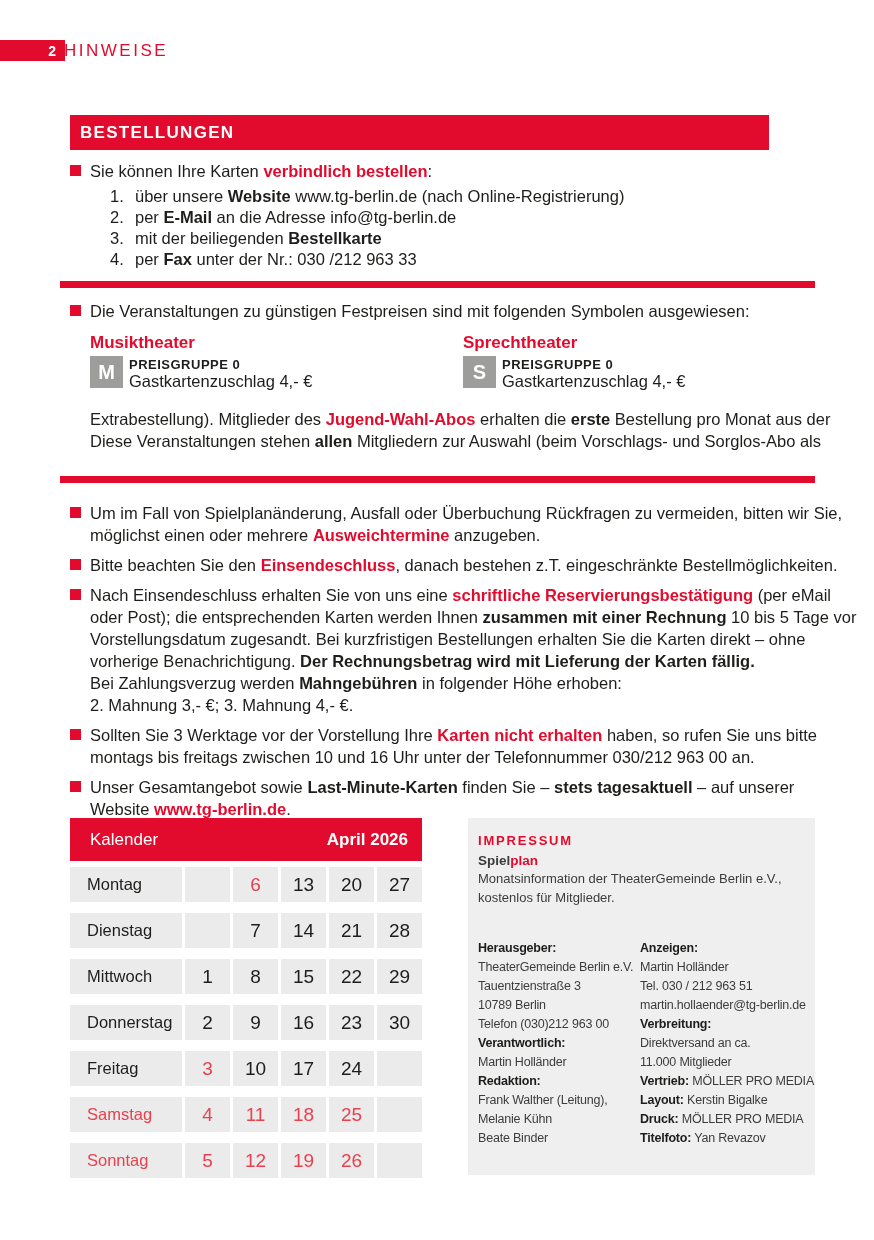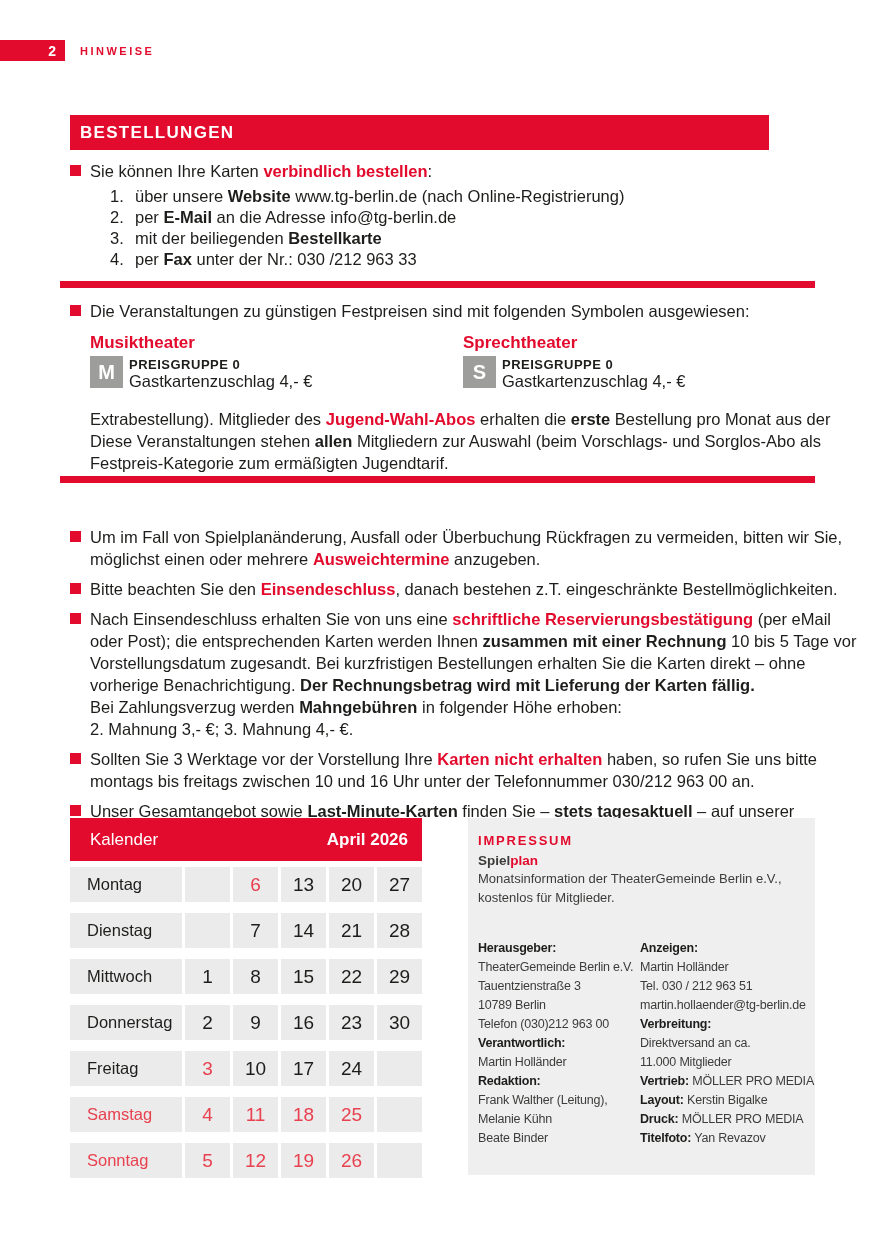--- a/index.html
+++ b/index.html
@@ -17,22 +17,22 @@
     width:874px;height:1240px;position:relative;overflow:hidden;
     font-family:"Liberation Sans",sans-serif;color:var(--ink);
   }
   .b{font-weight:bold}
   .r{color:var(--red)}
   .line{white-space:nowrap}
 
   
   .page-tab{position:absolute;left:0;top:40px;width:65px;height:21px;background:var(--red);
     color:#fff;font-weight:bold;font-size:14px;display:flex;align-items:center;justify-content:flex-end;padding-right:9px}
-  .section-heading{position:absolute;left:80px;top:40px;height:21px;display:flex;align-items:center;
-    color:var(--red);font-weight:bold;font-size:11px;letter-spacing:2.5px}
+  .section-heading{position:absolute;left:64px;top:40px;height:21px;display:flex;align-items:center;
+    color:var(--red);font-weight:normal;font-size:17px;letter-spacing:2.5px}
 
   
   .title-bar{position:absolute;left:70px;top:115px;width:699px;height:35px;background:var(--red);
     color:#fff;font-weight:bold;font-size:17px;letter-spacing:1.3px;display:flex;align-items:center;padding-left:10px}
 
   .group{position:absolute;left:70px;width:748px;font-size:16.5px;line-height:22px}
   .bullet{position:relative;padding-left:20px;margin-bottom:8px}
   .bsq{position:absolute;left:0;top:5px;width:11px;height:11px;background:var(--red)}
 
   .g-intro{top:160px}
@@ -49,21 +49,21 @@
   .sym-col1{width:373px}
   .sym-title{color:var(--red);font-weight:bold;font-size:17px;line-height:20px}
   .sym-badge-row{display:flex;margin-top:3px}
   .badge{width:33px;height:32px;background:var(--badge);color:#fff;font-weight:bold;font-size:20px;
     display:flex;align-items:center;justify-content:center;flex:0 0 auto}
   .sym-texts{margin-left:6px}
   .pricegroup{font-size:13px;font-weight:bold;letter-spacing:.5px;line-height:15px;margin-top:1px}
   .surcharge{font-size:16.5px;line-height:16px;margin-top:1px}
   .sym-note{margin-top:19px;margin-left:20px;line-height:22px}
 
-  .g-bullets{top:526px}
+  .g-bullets{top:502px}
 
   
   .calendar{position:absolute;left:70px;top:818px;width:352px}
   .cal-header{height:43px;background:var(--red);color:#fff;display:flex;align-items:center;
     justify-content:space-between;padding:0 14px 0 20px;font-size:17px}
   .cal-month{font-weight:bold}
   .cal-row{display:flex;gap:3px;height:35px;margin-top:11px}
   .cal-row.first{margin-top:6px}
   .cal-day{width:112px;background:var(--cellbg);display:flex;align-items:center;padding-left:17px;font-size:16.5px;flex:0 0 auto}
   .cal-cell{width:45px;background:var(--cellbg);display:flex;align-items:center;justify-content:center;font-size:19px;flex:0 0 auto}
@@ -141,21 +141,20 @@
         <div class="sym-texts">
           <div class="pricegroup line">PREISGRUPPE 0</div>
           <div class="surcharge line">Gastkartenzuschlag 4,- €</div>
         </div>
       </div>
     </div>
   </div>
   <div class="sym-note">
     <div class="line"><span>Extrabestellung). Mitglieder des </span><span class="b r">Jugend-Wahl-Abos</span><span> erhalten die </span><span class="b">erste</span><span> Bestellung pro Monat aus der</span></div>
     <div class="line"><span>Diese Veranstaltungen stehen </span><span class="b">allen</span><span> Mitgliedern zur Auswahl (beim Vorschlags- und Sorglos-Abo als</span></div>
-    <div class="line"><span>Festpreis-Kategorie zum ermäßigten Jugendtarif.</span></div>
   </div>
 </div>
 
 <div class="divider div2"></div>
 
 <div class="group g-bullets">
   <div class="bullet">
     <span class="bsq"></span>
     <div class="line"><span>Um im Fall von Spielplanänderung, Ausfall oder Überbuchung Rückfragen zu vermeiden, bitten wir Sie,</span></div>
     <div class="line"><span>möglichst einen oder mehrere </span><span class="b r">Ausweichtermine</span><span> anzugeben.</span></div>

